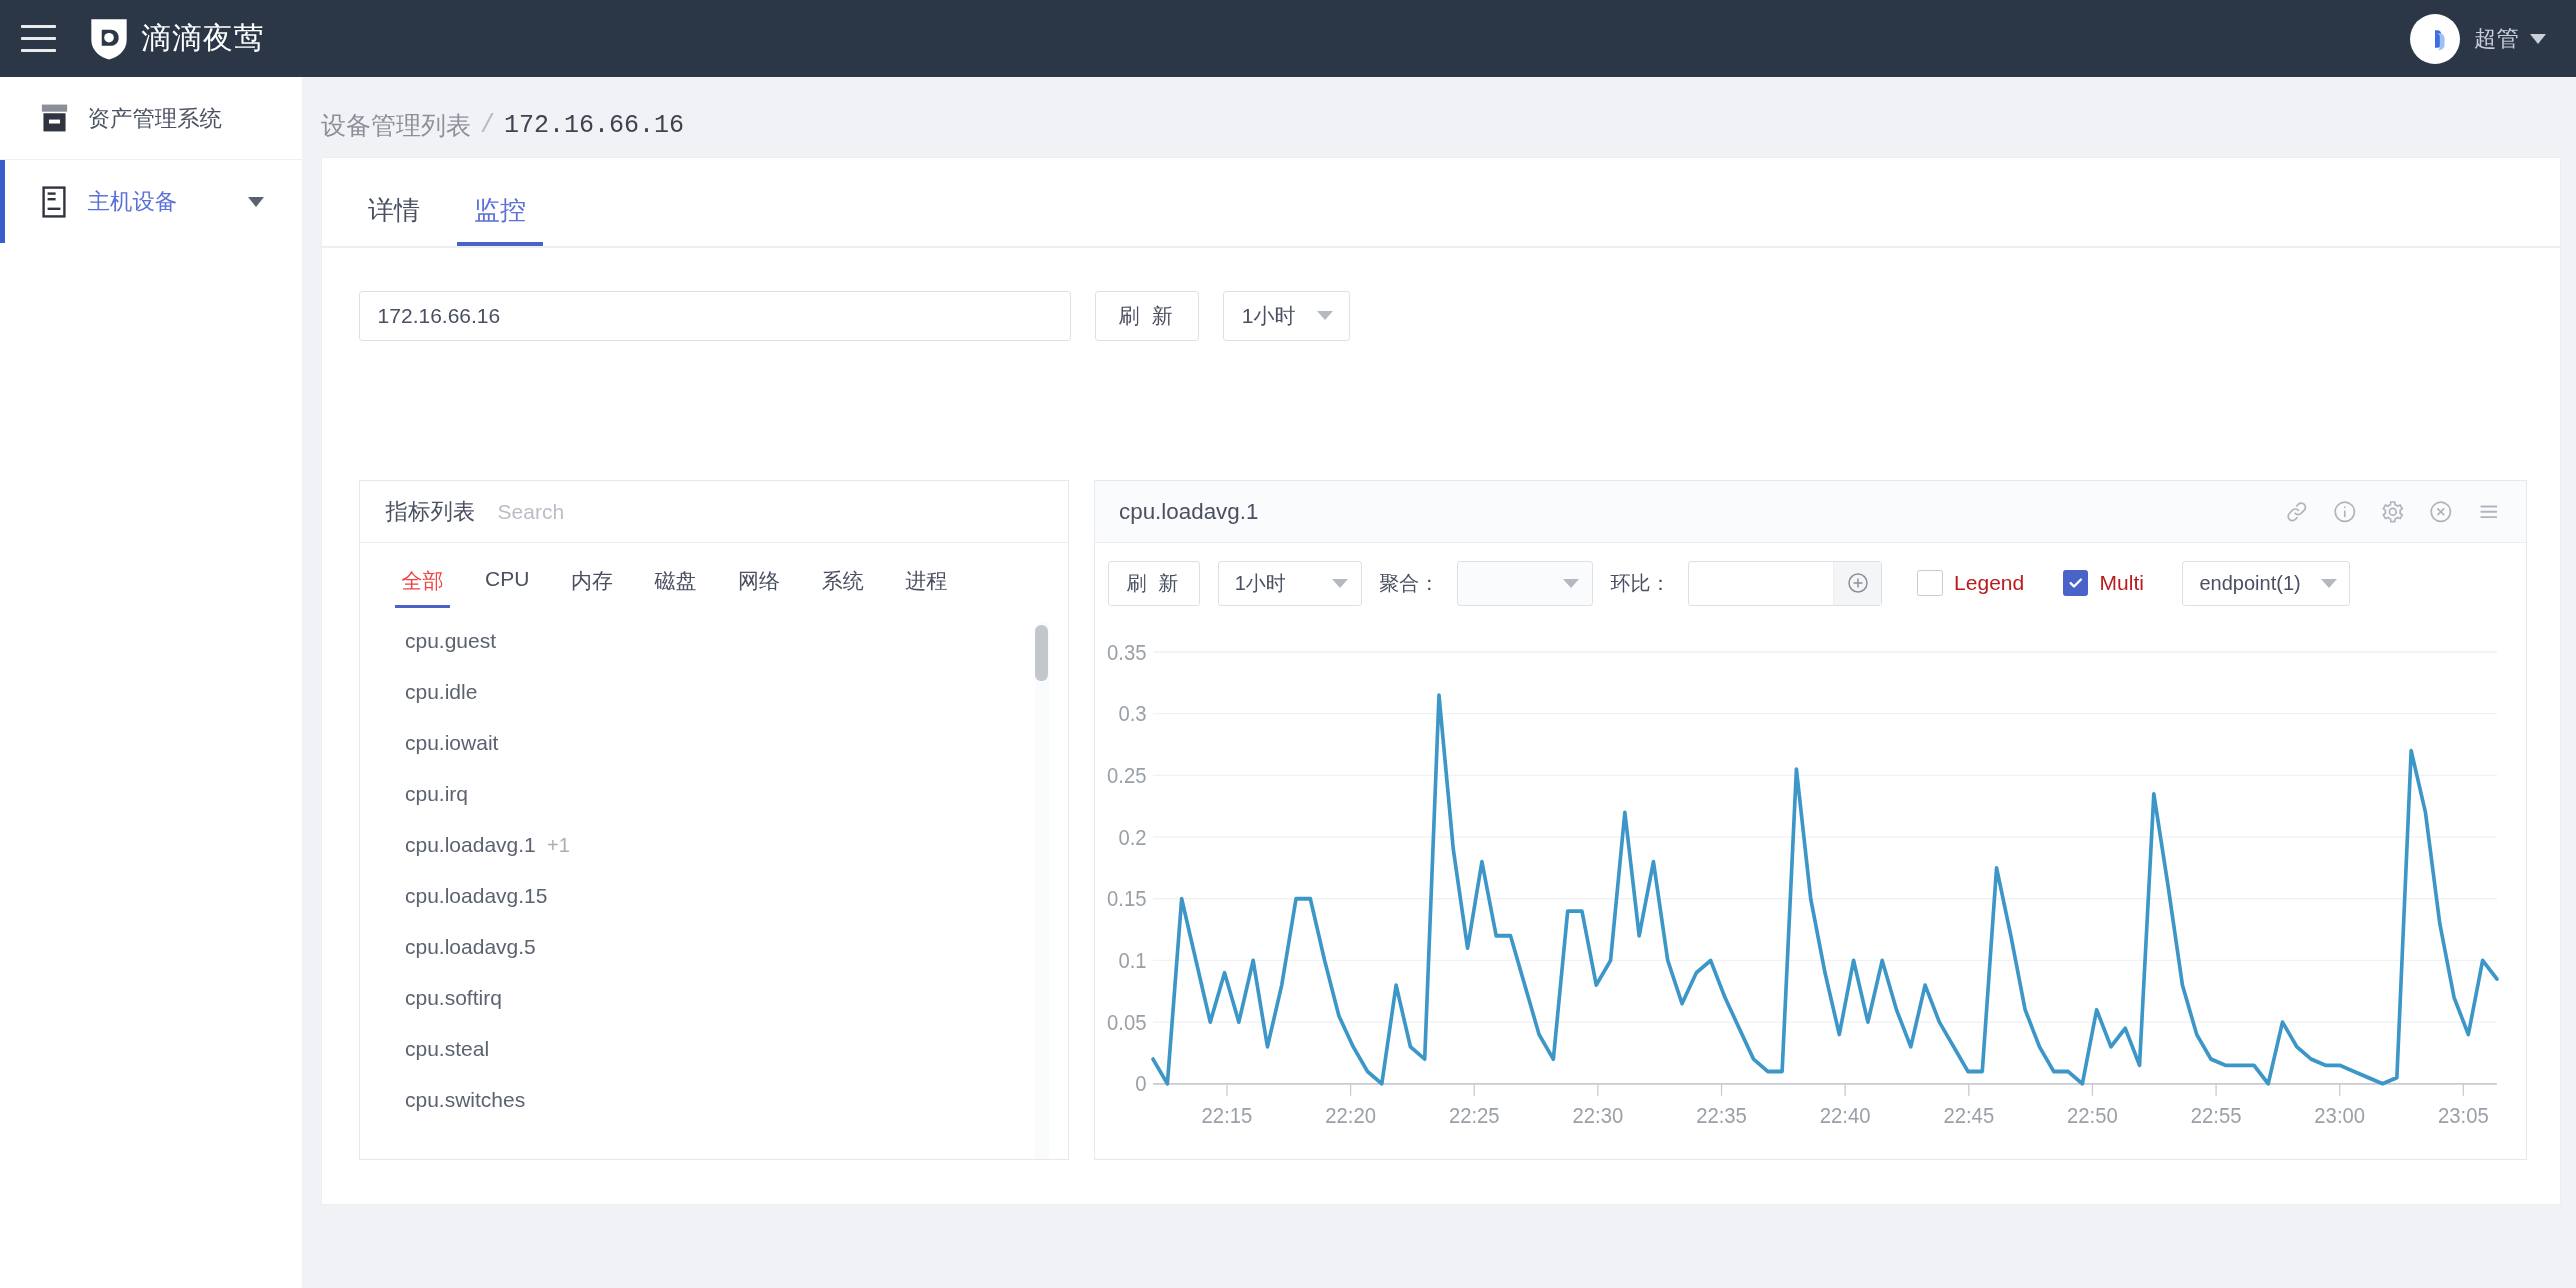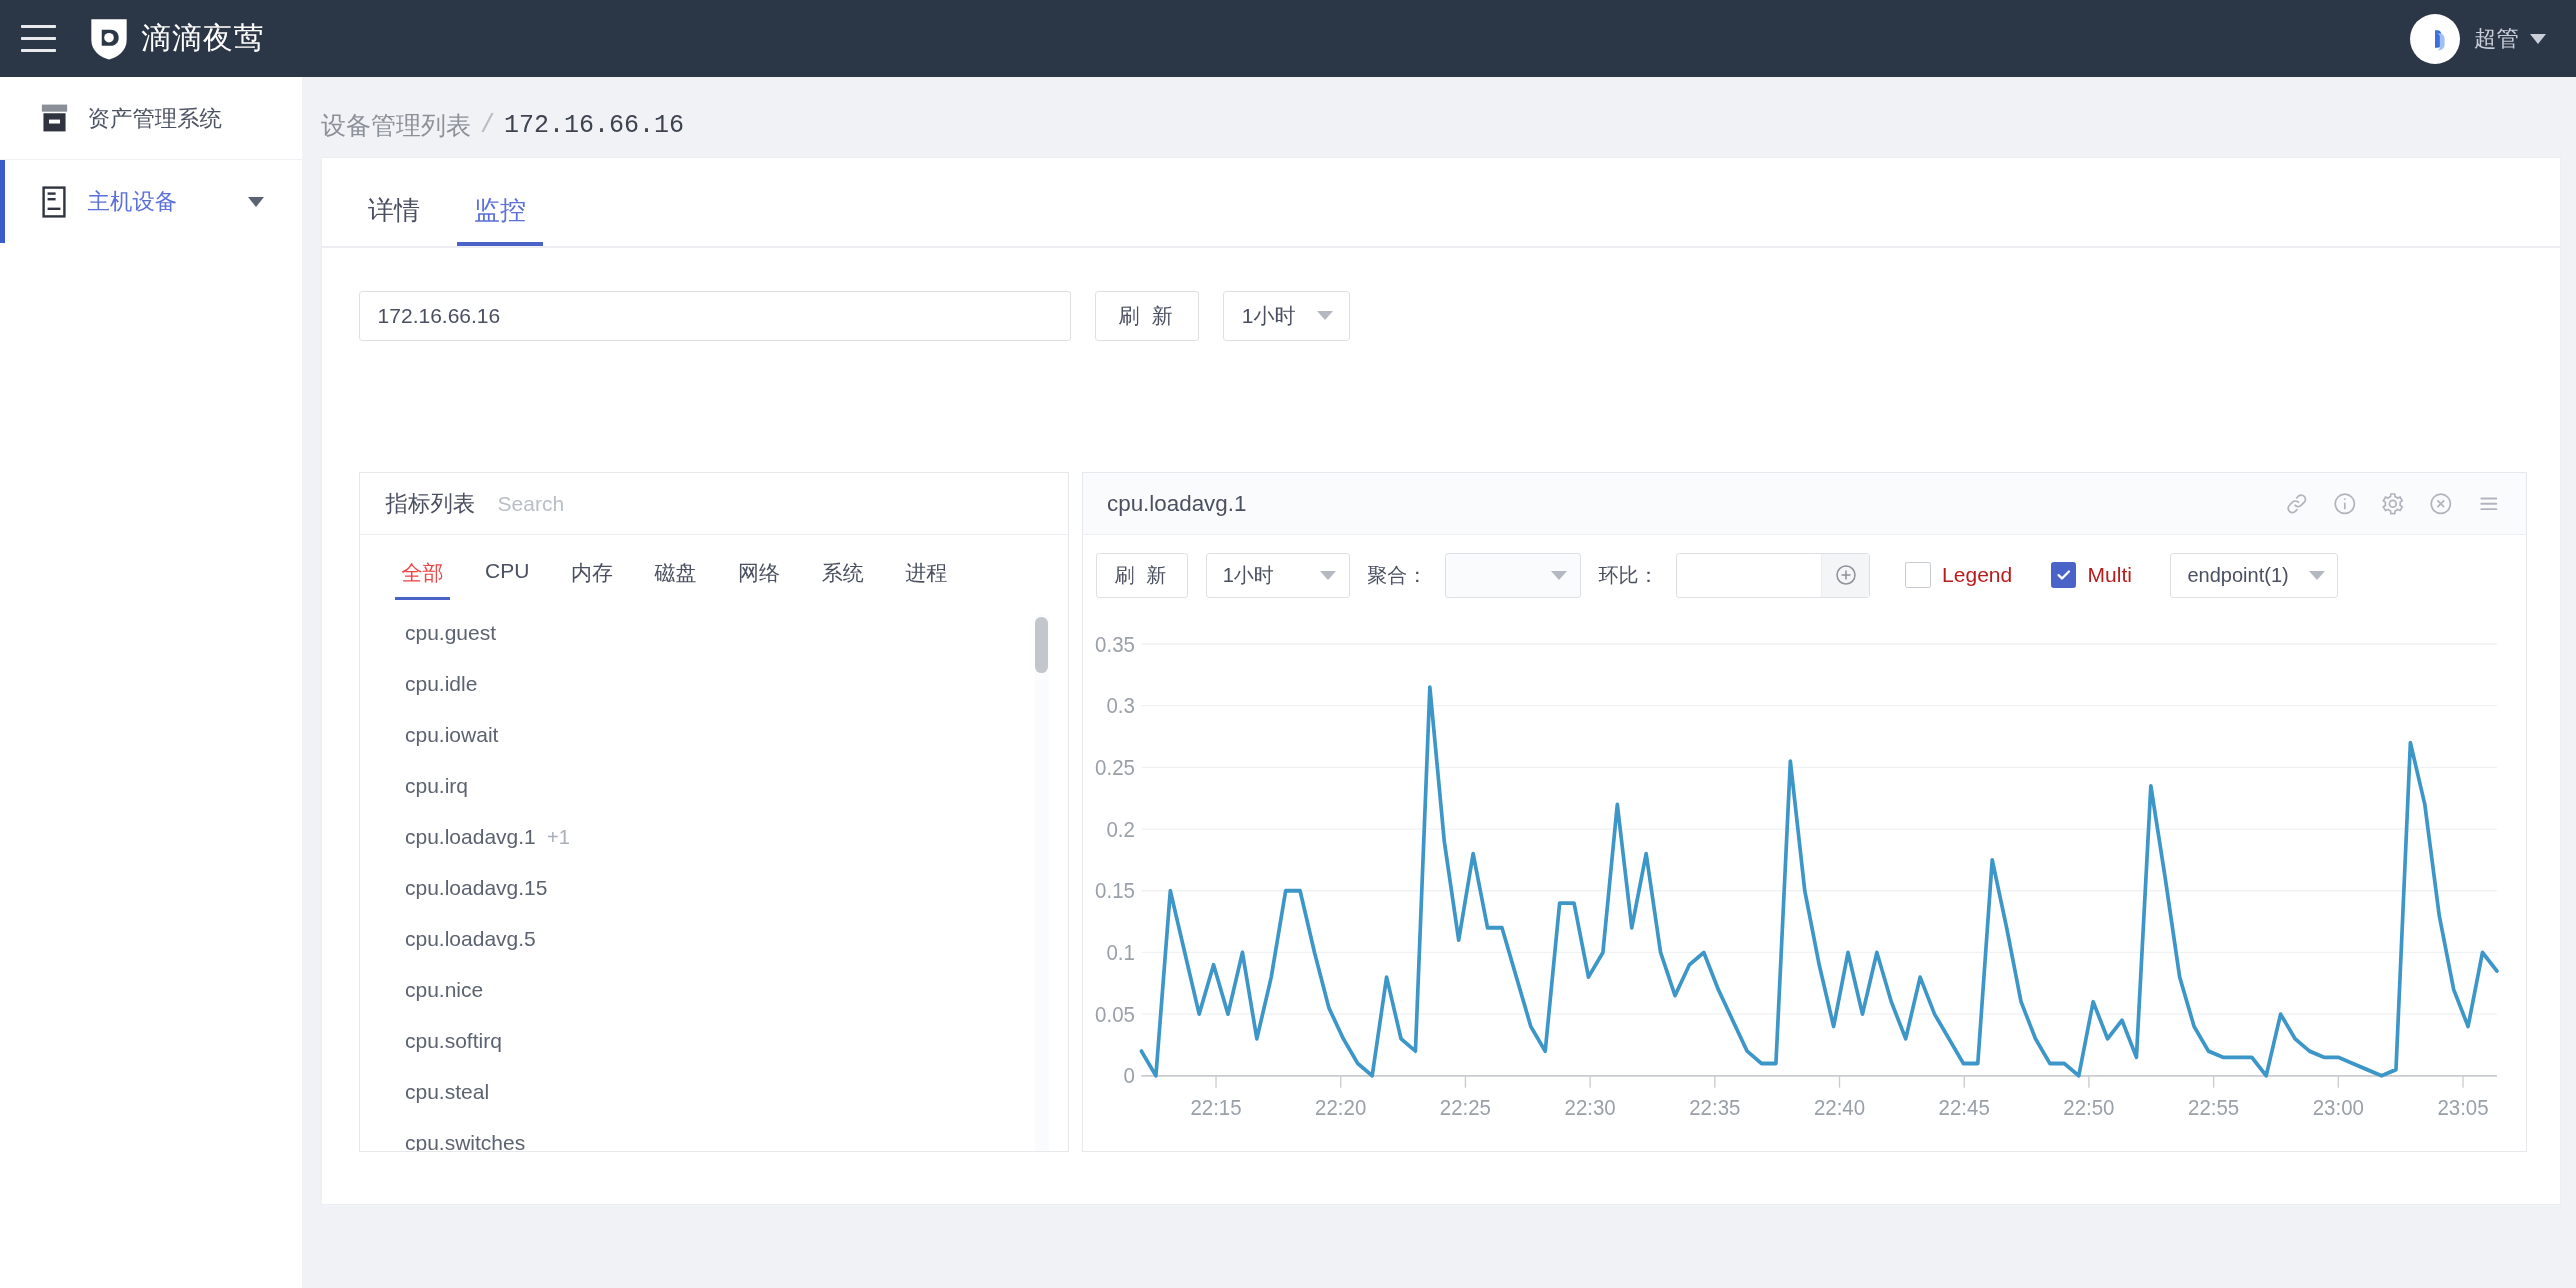--- a/index.html
+++ b/index.html
@@ -137,23 +137,23 @@
     padding: 0 16px 0 17.6px; gap: 21px;
   }
   .chev {
     width: 0; height: 0;
     border-left: 8px solid transparent; border-right: 8px solid transparent;
     border-top: 9.6px solid #b4b9c1;
   }
 
   
   .body-row {
-    position: absolute; top: 314px; left: 37px;
+    position: absolute; top: 322px; left: 37px;
     width: 2168px; height: 680px;
-    display: flex; gap: 13px; justify-content: space-between;
+    display: flex; gap: 25px; justify-content: space-between;
   }
 
   .metrics-panel {
     width: 710px; height: 680px;
     border: 0.8px solid #e6e8ec; background: #ffffff;
     display: flex; flex-direction: column;
   }
   .metrics-head {
     height: 62px; display: flex; align-items: center;
     border-bottom: 0.8px solid #eceef1; padding-left: 25.6px; gap: 22.4px;
@@ -373,23 +373,20 @@
               </div>
               <div class="metric-item">
                 <span>cpu.loadavg.1</span>
                 <span class="metric-badge">+1</span>
               </div>
               <div class="metric-item">
                 <span>cpu.loadavg.15</span>
               </div>
               <div class="metric-item">
                 <span>cpu.loadavg.5</span>
-              </div>
-              <div class="metric-item">
-                <span>cpu.nice</span>
               </div>
               <div class="metric-item">
                 <span>cpu.softirq</span>
               </div>
               <div class="metric-item">
                 <span>cpu.steal</span>
               </div>
               <div class="metric-item">
                 <span>cpu.switches</span>
               </div>

